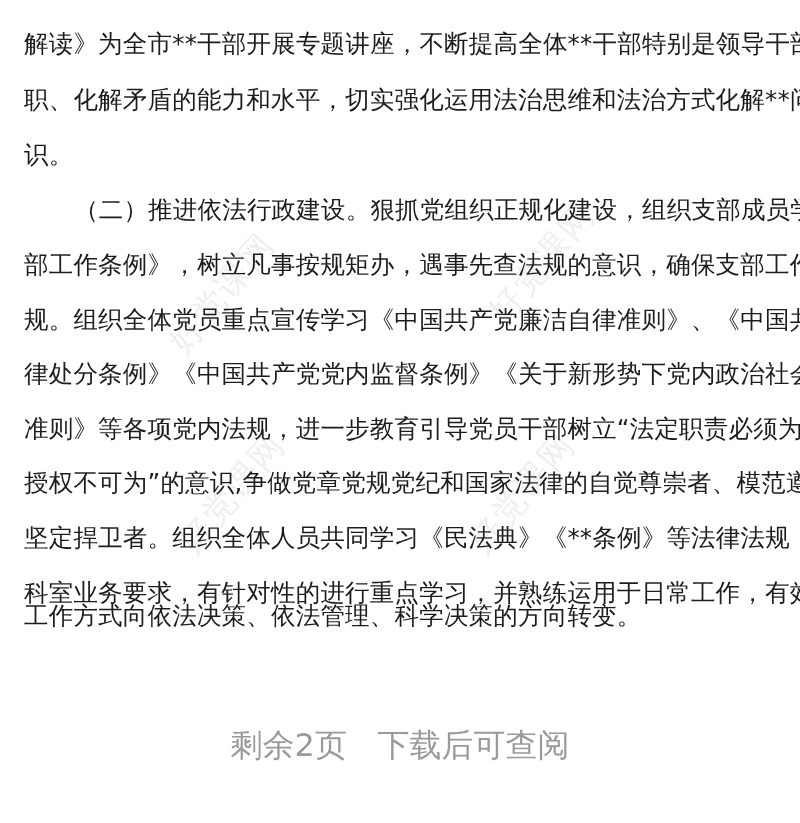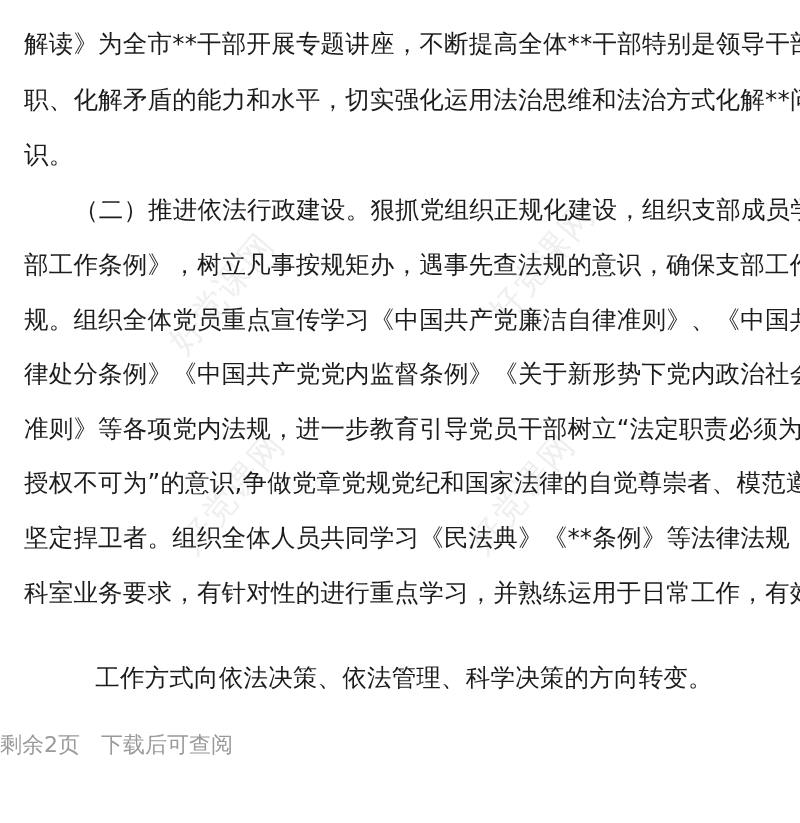--- a/index.html
+++ b/index.html
@@ -44,21 +44,22 @@
     white-space: nowrap;
     pointer-events: none;
     letter-spacing: 2px;
     font-family: "DejaVu Sans", sans-serif;
   }
   .footer-prompt {
     position: absolute;
     left: 0;
     width: 800px;
     top: 723px;
-    font-size: 22px;
+    text-align: center;
+    font-size: 32px;
     line-height: 44px;
     color: #9a9a9a;
     white-space: pre;
     cursor: pointer;
   }
 </style>
 </head>
 <body>
 
 <div class="page">
@@ -73,16 +74,16 @@
   <div class="line" style="top:138px;">识。</div>
 
   <div class="line indent" style="top:193px;">（二）推进依法行政建设。狠抓党组织正规化建设，组织支部成员学习《支</div>
   <div class="line" style="top:248px;">部工作条例》，树立凡事按规矩办，遇事先查法规的意识，确保支部工作依法依</div>
   <div class="line" style="top:303px;">规。组织全体党员重点宣传学习《中国共产党廉洁自律准则》、《中国共产党纪</div>
   <div class="line" style="top:357px;">律处分条例》《中国共产党党内监督条例》《关于新形势下党内政治社会的若干</div>
   <div class="line" style="top:412px;">准则》等各项党内法规，进一步教育引导党员干部树立“法定职责必须为、法无</div>
   <div class="line" style="top:466px;">授权不可为”的意识,争做党章党规党纪和国家法律的自觉尊崇者、模范遵守者、</div>
   <div class="line" style="top:521px;">坚定捍卫者。组织全体人员共同学习《民法典》《**条例》等法律法规，按照各</div>
   <div class="line" style="top:576px;">科室业务要求，有针对性的进行重点学习，并熟练运用于日常工作，有效促进了</div>
-  <div class="line" style="top:661px;text-align:center;">工作方式向依法决策、依法管理、科学决策的方向转变。</div>
+  <div class="line" style="top:599px;">工作方式向依法决策、依法管理、科学决策的方向转变。</div>
 
   <div class="footer-prompt">剩余2页   下载后可查阅</div>
 </div>
 
 </body></html>

